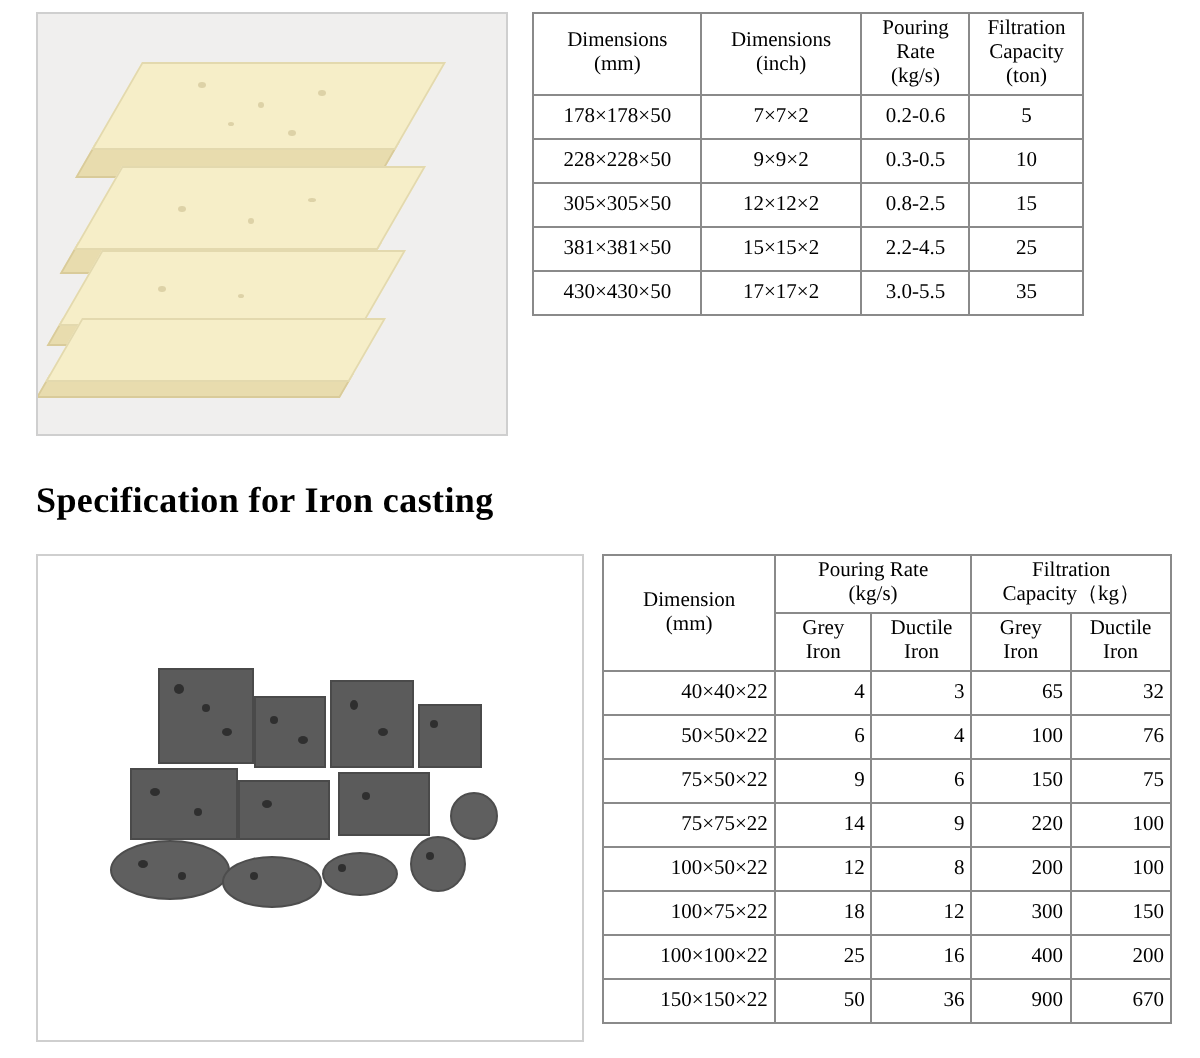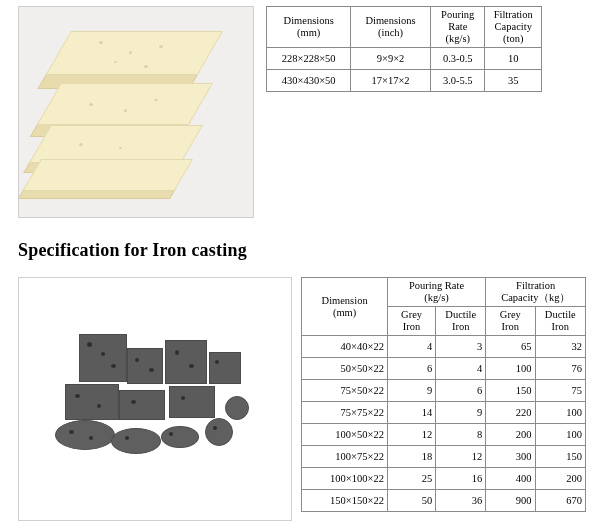--- a/index.html
+++ b/index.html
@@ -203,24 +203,42 @@
         </th>
         <th class="hdr-two-line">
           <span>Filtration</span>
           <span>Capacity</span>
           <span>(ton)</span>
         </th>
       </tr>
     </thead>
     <tbody>
       <tr>
+        <td>178×178×50</td>
+        <td>7×7×2</td>
+        <td>0.2-0.6</td>
+        <td>5</td>
+      </tr>
+      <tr>
         <td>228×228×50</td>
         <td>9×9×2</td>
         <td>0.3-0.5</td>
         <td>10</td>
+      </tr>
+      <tr>
+        <td>305×305×50</td>
+        <td>12×12×2</td>
+        <td>0.8-2.5</td>
+        <td>15</td>
+      </tr>
+      <tr>
+        <td>381×381×50</td>
+        <td>15×15×2</td>
+        <td>2.2-4.5</td>
+        <td>25</td>
       </tr>
       <tr>
         <td>430×430×50</td>
         <td>17×17×2</td>
         <td>3.0-5.5</td>
         <td>35</td>
       </tr>
     </tbody>
   </table>
 </div>

